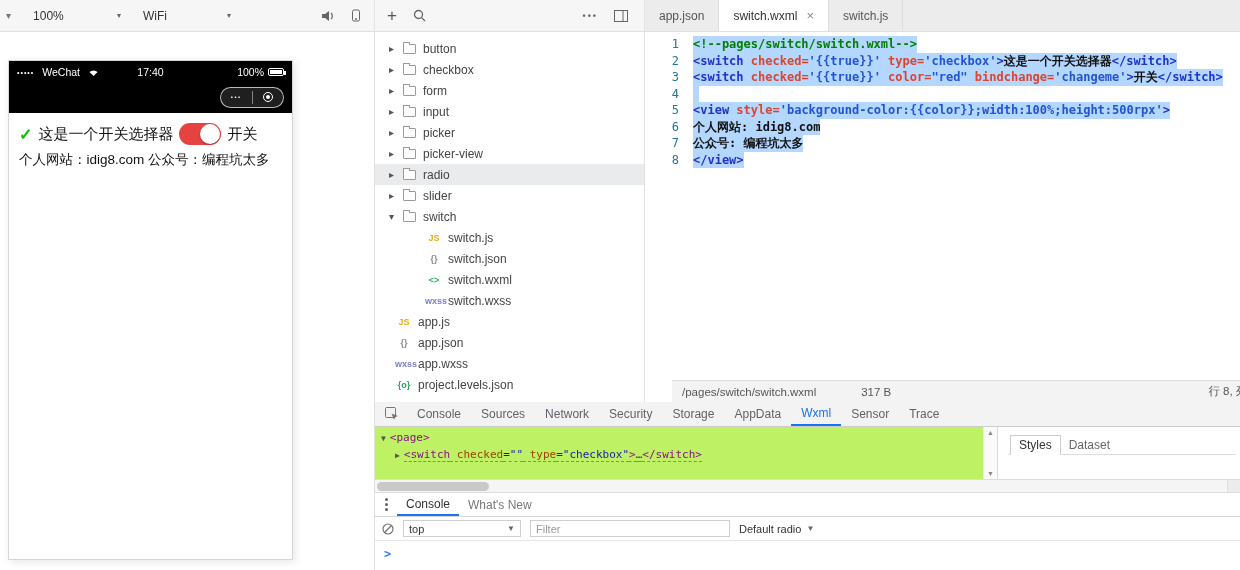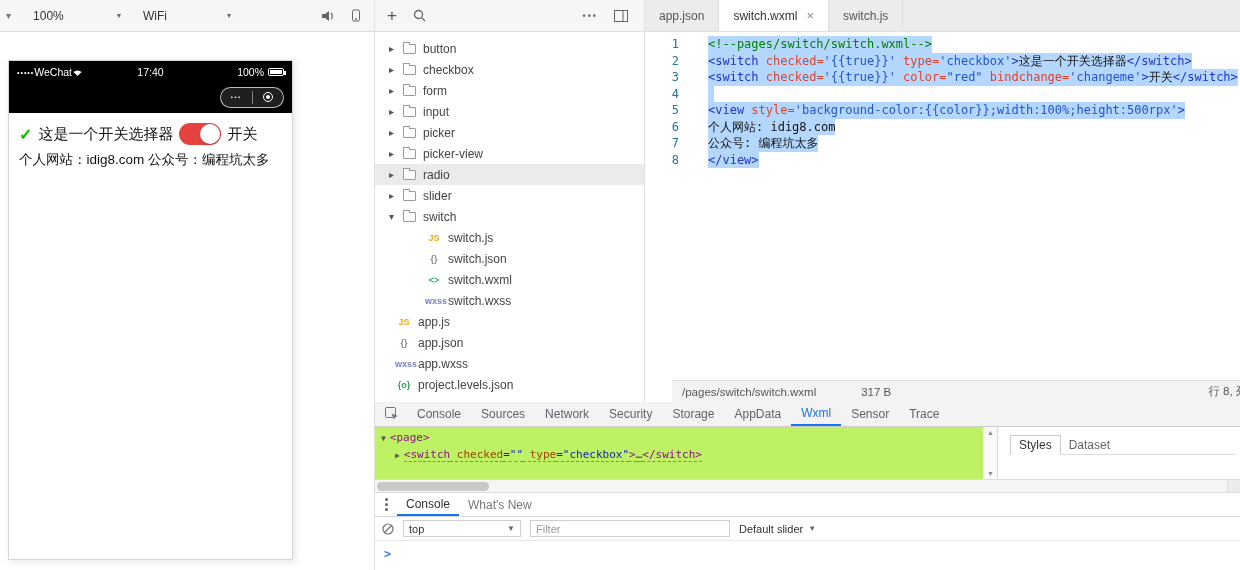--- a/index.html
+++ b/index.html
@@ -21,21 +21,21 @@
   .topbar-tabs{flex:1;height:100%;background:#ececec;display:flex;align-items:stretch;}
   .ed-tab{display:flex;align-items:center;padding:0 14px;font-size:12px;color:#555;border-right:1px solid #ddd;cursor:pointer;}
   .ed-tab.active{background:#fff;color:#333;}
   .ed-close{margin-left:9px;color:#888;font-size:13px;line-height:1;cursor:pointer;}
 
   
   .sim-panel{position:absolute;left:0;top:32px;width:375px;height:538px;background:#fff;border-right:1px solid #e0e0e0;}
   .phone{position:absolute;left:8px;top:28px;width:285px;height:500px;background:#fff;border:1px solid #d6d6d6;box-shadow:2px 2px 8px rgba(0,0,0,.10);}
   .phone-header{height:52px;background:#000;color:#fff;}
   .statusbar{height:20px;display:flex;align-items:center;padding:2px 8px 0 8px;font-size:10.5px;position:relative;}
-  .sb-left{display:flex;align-items:center;gap:0;}
+  .sb-left{display:flex;align-items:center;gap:8px;}
   .sb-dots{letter-spacing:1px;font-size:7px;}
   .sb-time{position:absolute;left:50%;transform:translateX(-50%);}
   .sb-right{margin-left:auto;display:flex;align-items:center;}
   .battery{width:16px;height:8px;border:1px solid #fff;border-radius:2px;position:relative;margin-left:4px;}
   .battery::before{content:'';position:absolute;inset:1px;background:#fff;}
   .battery::after{content:'';position:absolute;right:-3px;top:2px;width:2px;height:4px;background:#fff;}
   .navrow{height:32px;display:flex;align-items:center;justify-content:flex-end;padding-right:8px;}
   .capsule{width:64px;height:21px;border:1px solid rgba(255,255,255,.7);border-radius:11px;background:rgba(255,255,255,.12);display:flex;align-items:center;}
   .cap-dots{flex:1;text-align:center;font-size:6px;letter-spacing:1.5px;color:#fff;}
   .cap-div{width:1px;height:13px;background:rgba(255,255,255,.45);}
@@ -66,21 +66,21 @@
   .ft-json{color:#8a8a8a;}
   .ft-wxml{color:#27ae60;}
   .ft-wxss{color:#7a7fd0;font-size:6.5px;}
   .ft-config{color:#2e9e5b;}
   .tree-label{margin-left:3px;color:#444;}
 
   
   .editor{position:absolute;left:645px;top:32px;width:595px;height:348px;background:#fff;overflow:hidden;padding-top:4px;font-family:"DejaVu Sans Mono",monospace;font-size:12px;line-height:16.5px;}
   .code-line{display:flex;white-space:pre;}
   .gutter{width:34px;text-align:right;color:var(--line-num,#237893);flex:0 0 auto;}
-  .line-content{margin-left:29px;display:inline-block;}
+  .line-content{margin-left:14px;display:inline-block;font-weight:bold;}
   .code-line.sel .line-content{background:var(--selection,#b3d7fe);}
   .code-line.sel .line-content:empty{padding-left:6px;}
   .tok-cm{color:var(--code-comment,#008000);}
   .tok-tag{color:var(--code-tag,#2432cc);}
   .tok-attr{color:var(--code-attr,#e0432d);}
   .tok-str{color:var(--code-str,#2254d3);}
   .tok-txt{color:#111;}
   .editor-status{position:absolute;left:672px;top:380px;width:595px;height:22px;background:#f3f3f3;border-top:1px solid #ddd;display:flex;align-items:center;font-size:11.5px;color:#555;padding:0 10px;}
   .st-size{margin-left:45px;}
   .st-cursor{margin-left:auto;}
@@ -436,20 +436,20 @@
             <circle cx="6" cy="6" r="5" stroke="#757575" stroke-width="1.2" fill="none"></circle>
             <line x1="2.5" y1="9.5" x2="9.5" y2="2.5" stroke="#757575" stroke-width="1.2"></line>
           </svg>
       </span>
       <span class="top-select">
         <span>top</span>
         <span class="caret">▼</span>
       </span>
       <input class="filter-input" placeholder="Filter" style="">
       <span class="levels">
-        <span>Default slider</span>
+        <span>Default radio</span>
         <span class="caret">▼</span>
       </span>
     </div>
     <div class="con-prompt">&gt;</div>
   </div>
 
 </div>
 
 </body></html>

